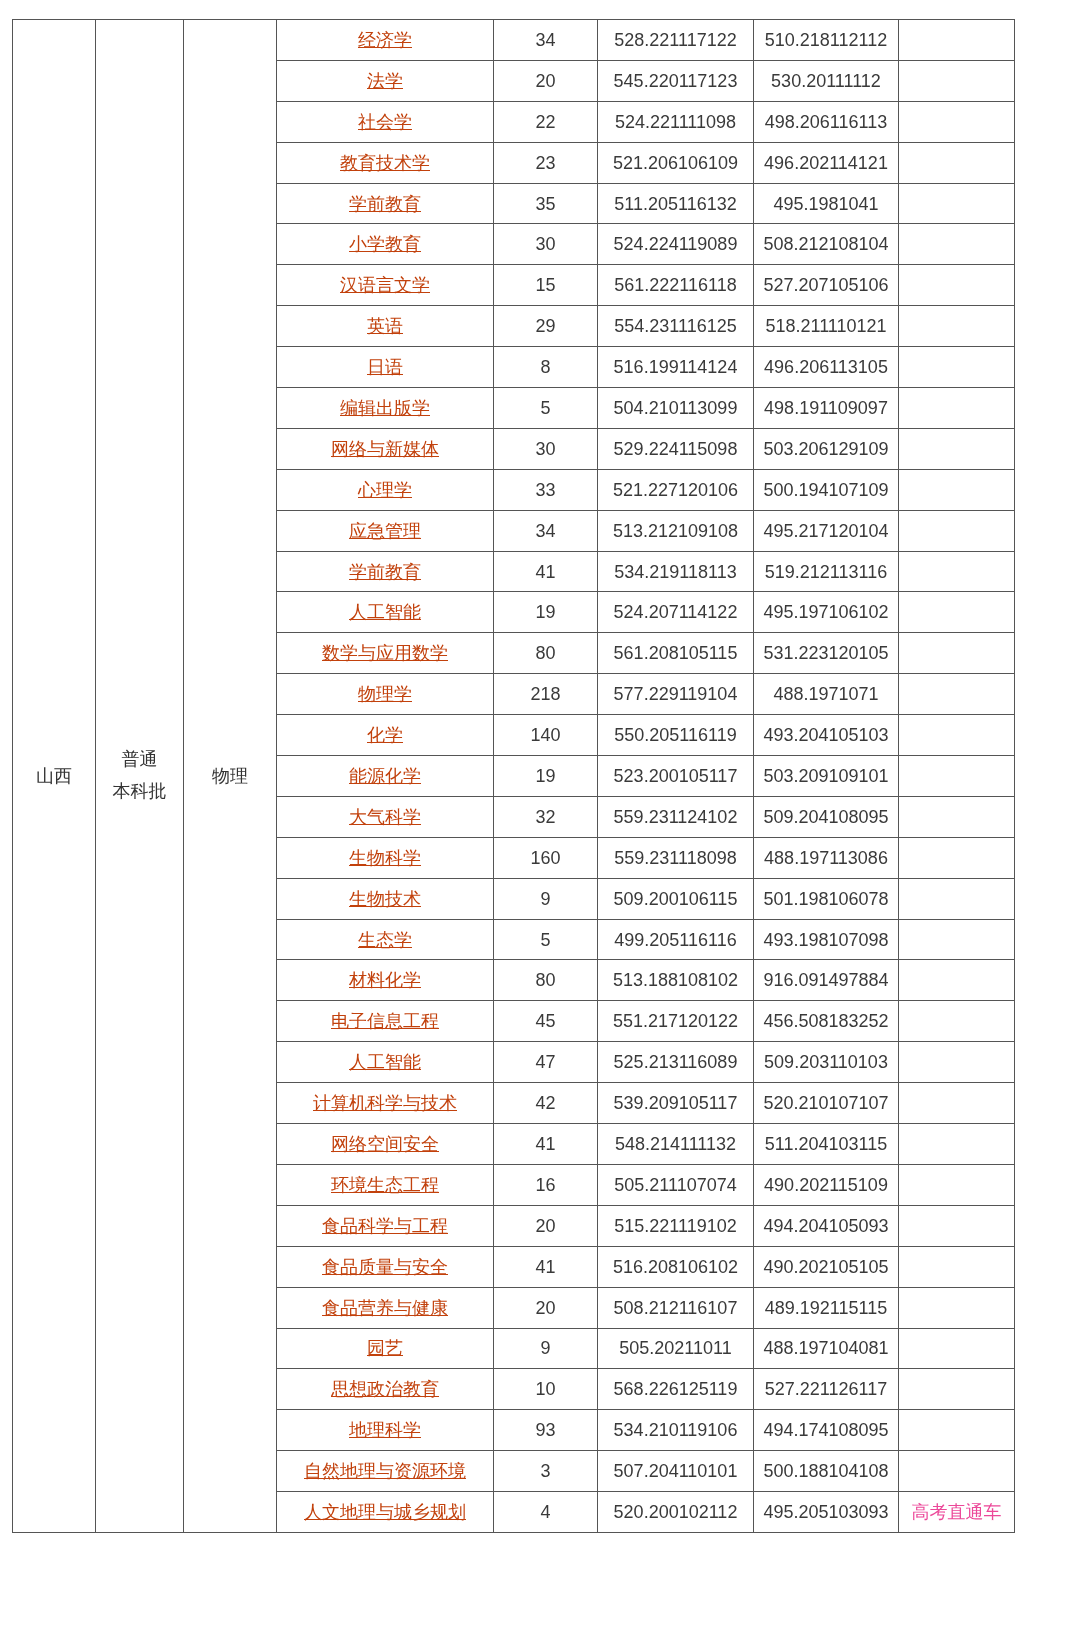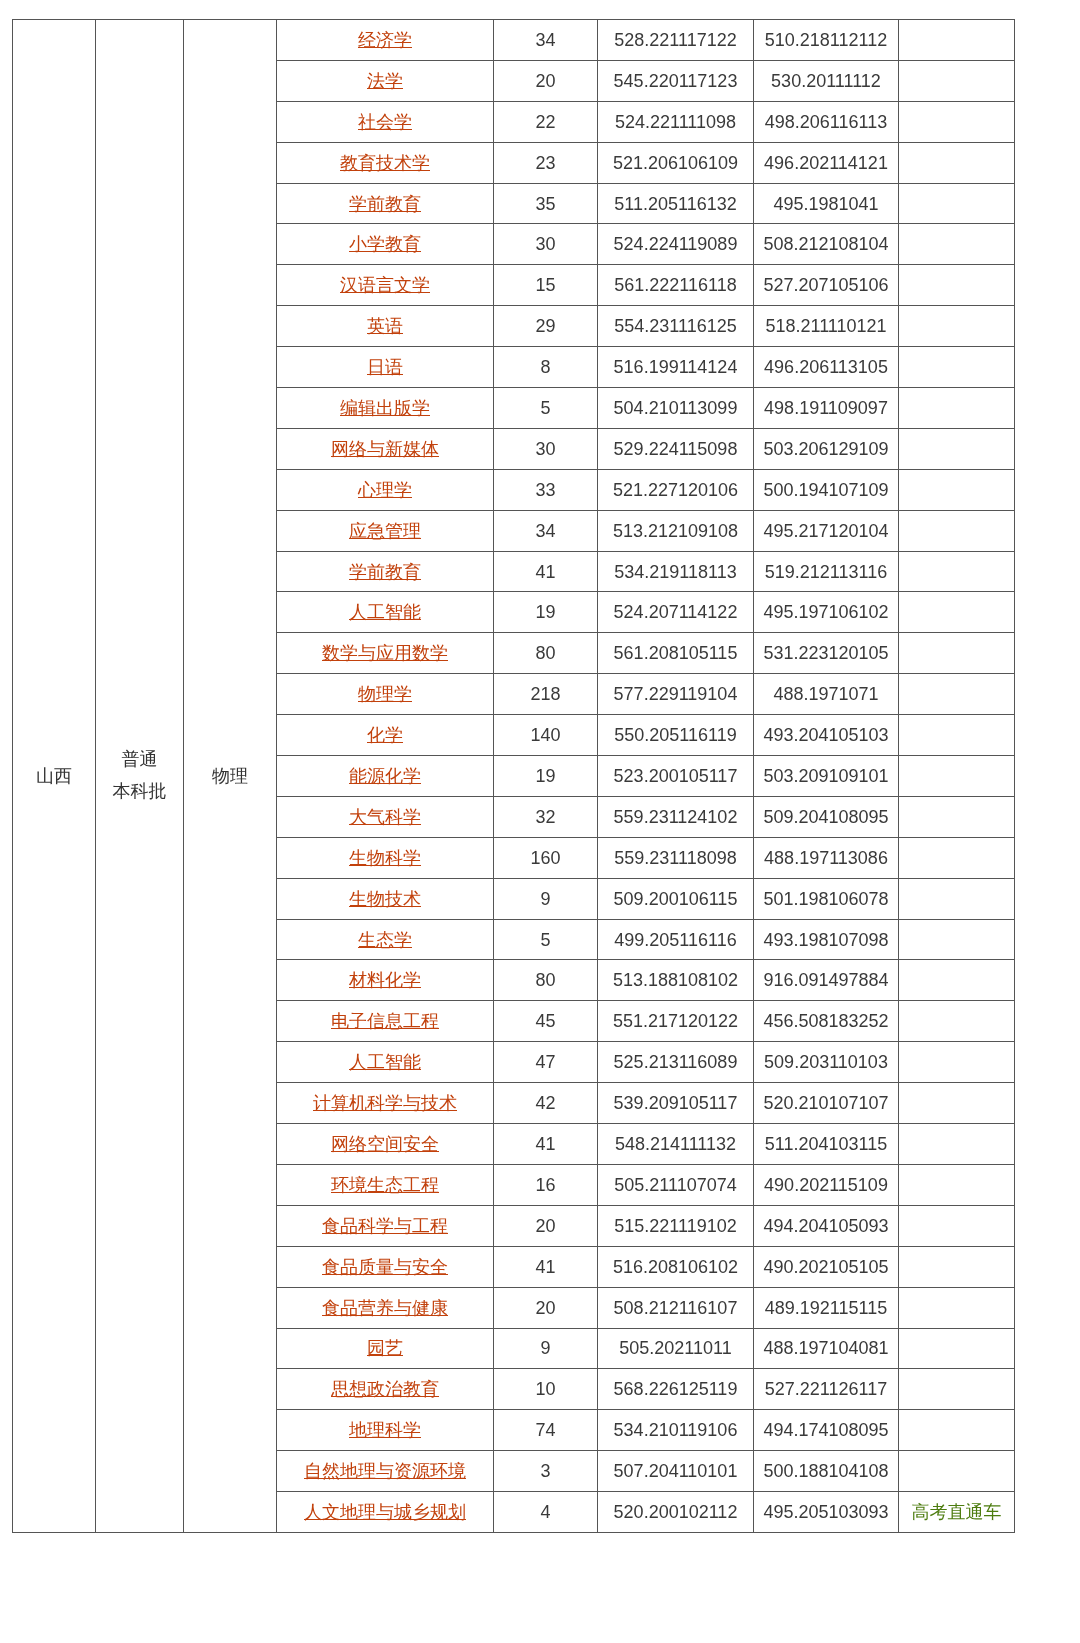--- a/index.html
+++ b/index.html
@@ -52,21 +52,21 @@
       color: #333333;
     }
     td.merged .line {
       display: block;
       line-height: 32px;
       font-family: Liberation Mono, monospace;
     }
     td.remark {
       text-align: left;
       padding-left: 2px;
-      color: #4d7c0f;
+      color: #ec4899;
       font-size: 19px;
     }
     col.c1 { width: 83px; }
     col.c2 { width: 88px; }
     col.c3 { width: 93px; }
     col.c4 { width: 217px; }
     col.c5 { width: 104px; }
     col.c6 { width: 156px; }
     col.c7 { width: 145px; }
     col.c8 { width: 116px; }
@@ -326,21 +326,21 @@
         </tr>
         <tr>
           <td class="major">思想政治教育</td>
           <td class="num">10</td>
           <td class="num">568.226125119</td>
           <td class="num">527.221126117</td>
           <td class="remark"></td>
         </tr>
         <tr>
           <td class="major">地理科学</td>
-          <td class="num">74</td>
+          <td class="num">93</td>
           <td class="num">534.210119106</td>
           <td class="num">494.174108095</td>
           <td class="remark"></td>
         </tr>
         <tr>
           <td class="major">自然地理与资源环境</td>
           <td class="num">3</td>
           <td class="num">507.204110101</td>
           <td class="num">500.188104108</td>
           <td class="remark"></td>

